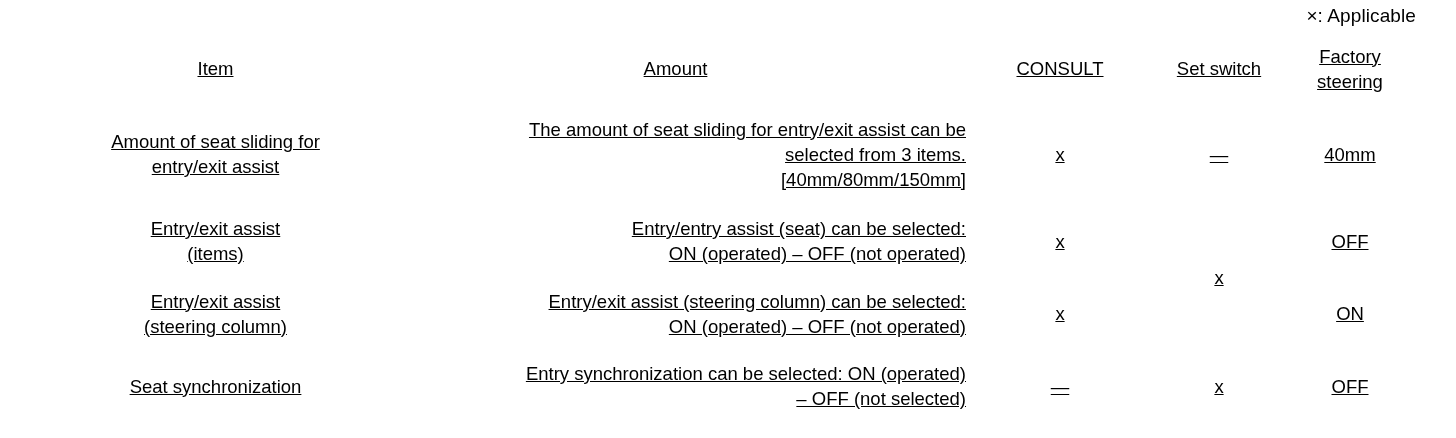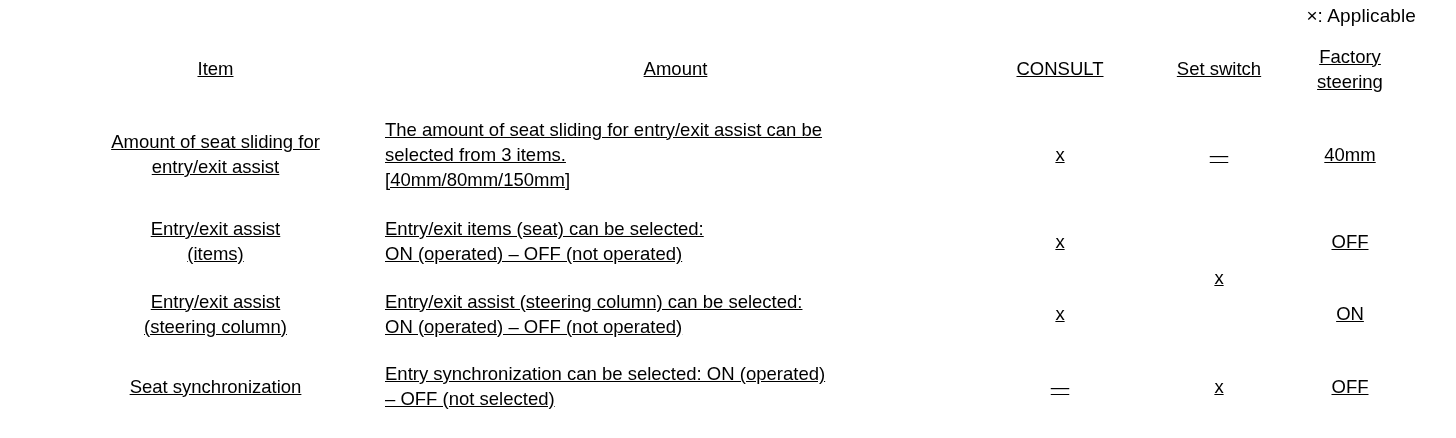--- a/index.html
+++ b/index.html
@@ -73,21 +73,21 @@
   
   .cell {
     box-sizing: border-box;
   }
   .cell-item {
     padding: 10px 0 10px 22px;
     text-align: center;
   }
   .cell-content {
     padding: 10px 14px 10px 14px;
-    text-align: left;
+    text-align: right;
   }
   .cell-center {
     text-align: center;
     padding: 10px 6px;
   }
   .hdr {
     text-align: center;
     padding: 10px 6px;
   }
 
@@ -144,21 +144,21 @@
           <td class="cell cell-center rule-thin-bot vline-l">—</td>
           <td class="cell cell-center rule-thin-bot vline-l">40mm</td>
         </tr>
 
         <tr class="r2">
           <td class="cell cell-item rule-thin-bot">
             <span class="line">Entry/exit assist</span>
             <span class="line">(items)</span>
           </td>
           <td class="cell cell-content rule-thin-bot vline-l">
-            <span class="line">Entry/exit items (seat) can be selected:</span>
+            <span class="line">Entry/entry assist (seat) can be selected:</span>
             <span class="line">ON (operated) – OFF (not operated)</span>
           </td>
           <td class="cell cell-center rule-thin-bot vline-l">x</td>
           <td class="cell cell-center rule-thin-bot vline-l" rowspan="2">x</td>
           <td class="cell cell-center rule-thin-bot vline-l">OFF</td>
         </tr>
 
         <tr class="r3">
           <td class="cell cell-item rule-thin-bot">
             <span class="line">Entry/exit assist</span>

